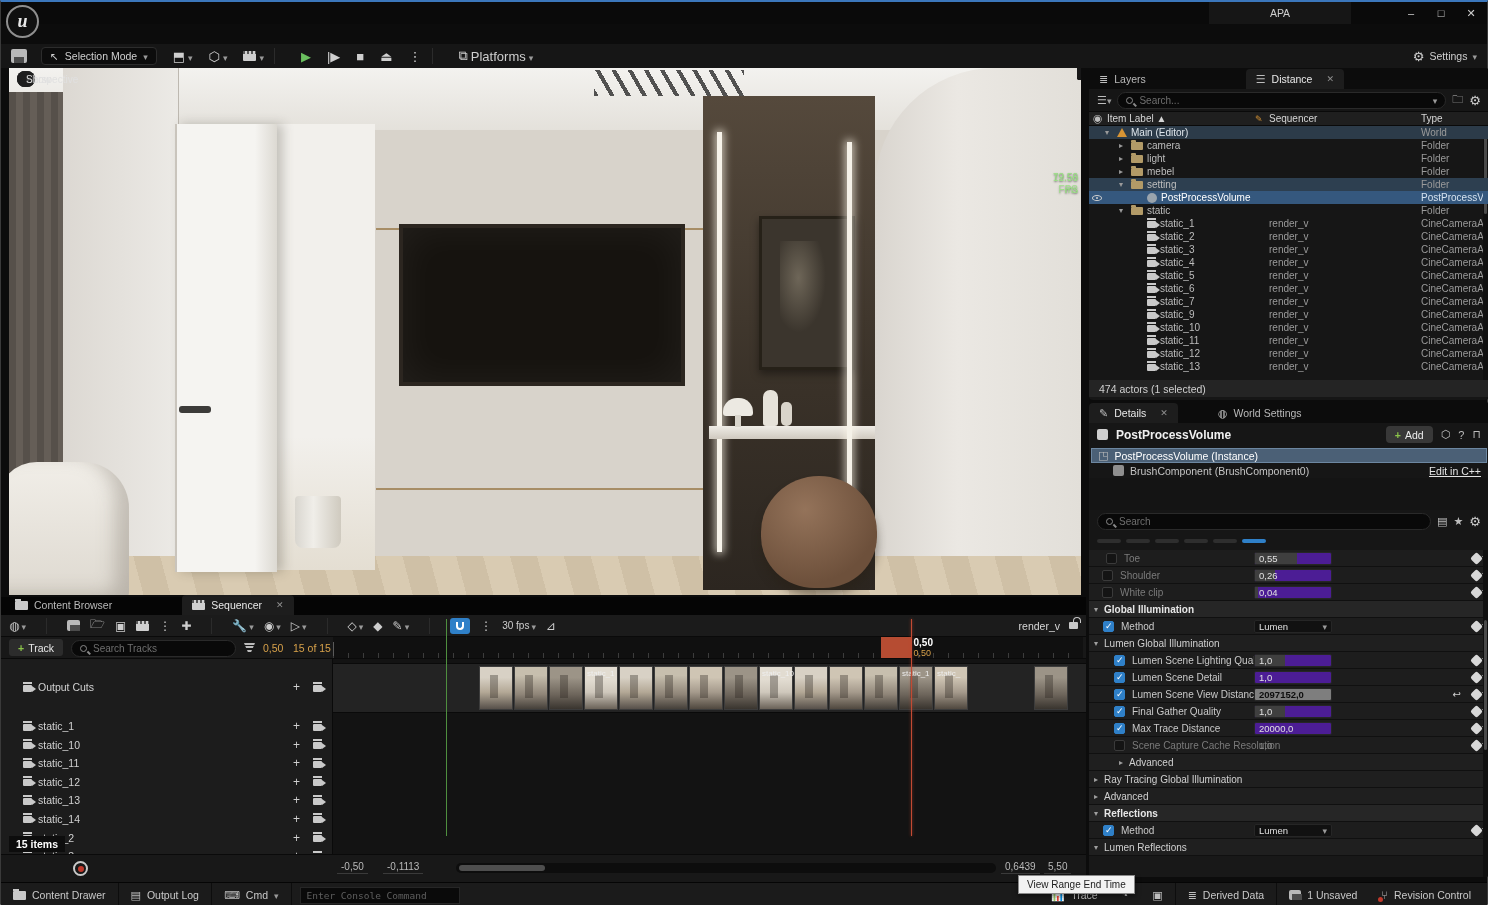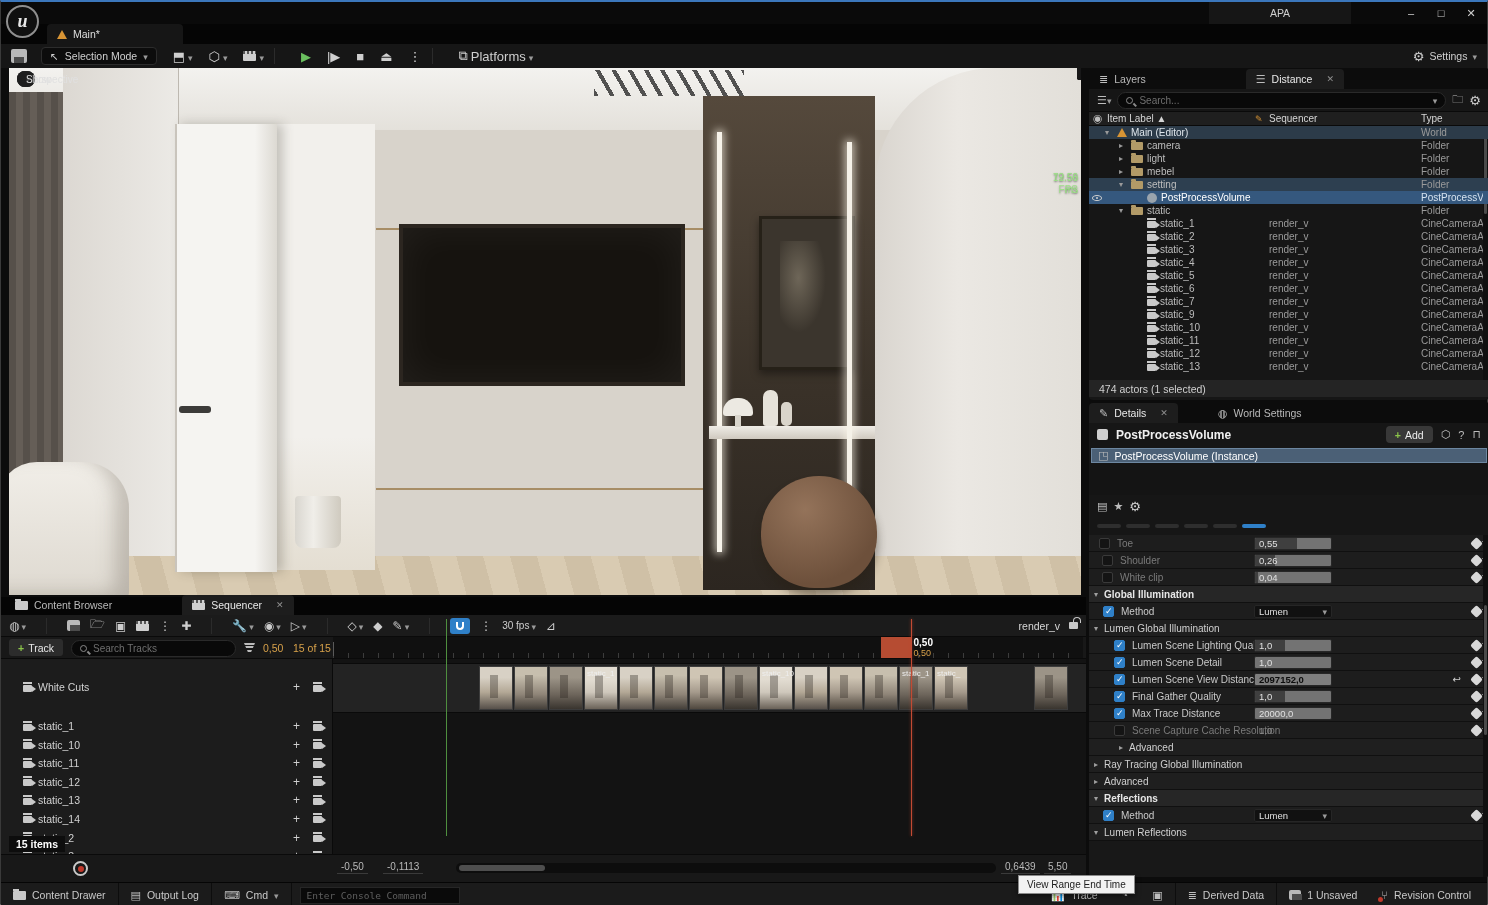--- a/index.html
+++ b/index.html
@@ -142,21 +142,21 @@
   .filters { height:18px; display:flex; gap:5px; padding:0 8px; align-items:center; }
   .fchip { background:#2e2e2e; border-radius:3px; padding:2px 12px; color:#d8d8d8; font-size:9.5px; }
   .fchip.active { background:#2f80c8; color:#fff; }
   .d-body { position:relative; height:345px; background:#181818; overflow:hidden; }
   .p-row { position:relative; height:17px; display:flex; align-items:center; border-bottom:1px solid #101010; background:#1d1d1d; }
   .cbx { width:11px; height:11px; background:#141414; border:1px solid #3a3a3a; border-radius:2px; flex:none; margin-right:7px; position:relative; }
   .p-row.on .cbx { background:#2f80c8; border-color:#2f80c8; }
   .p-row.on .cbx::after { content:"✓"; position:absolute; left:1px; top:-1px; color:#fff; font-size:9px; }
   .p-label { color:#c9c9c9; font-size:10px; white-space:nowrap; }
   .p-row.dim .p-label { color:#7a7a7a; }
-  .p-val { position:absolute; left:165px; width:78px; height:13px; background:#737373; border:1px solid #262626; border-radius:2px; overflow:hidden; display:flex; align-items:center; }
+  .p-val { position:absolute; left:165px; width:78px; height:13px; background:#4c1d95; border:1px solid #262626; border-radius:2px; overflow:hidden; display:flex; align-items:center; }
   .p-fill { position:absolute; left:0; top:0; bottom:0; background:#3f3f3f; }
   .p-text { position:relative; padding-left:4px; font-size:9.5px; color:#e0e0e0; flex:1; }
   .p-chev { display:none; position:relative; margin-right:4px; }
   .p-row.select .p-chev { display:block; }
   .p-row.select .p-val { background:#111; }
   .p-row.plain .p-val { background:transparent; border-color:transparent; }
   .p-row.plain .p-text { color:#8a8a8a; }
   .p-row.lit .p-val { background:#7e7e7e; }
   .p-row.lit .p-text { color:#0d0d0d; font-weight:bold; }
   .keyic { position:absolute; right:8px; width:9px; height:9px; background:#d8d8d8; transform:rotate(45deg); border-radius:2px; }
@@ -255,26 +255,20 @@
       </div>
     <div class="proj-badge">APA</div>
     <div class="winbtns">
       <span>–</span>
       <span>□</span>
       <span>✕</span>
     </div>
   </div>
   <div class="logo">u</div>
 
-  <div class="tabrow">
-    <div class="main-tab">
-      <span class="lvl-ico"></span>
-      <span>Main*</span>
-    </div>
-  </div>
 
   <div class="toolbar">
     <span class="tb-save"></span>
     <div class="pill">
       <span>↖</span>
       <span>Selection Mode</span>
       <span class="g-chevron"></span>
     </div>
     <span class="tb-ico">⬒<span class="g-chevron"></span></span>
     <span class="tb-ico">⬡<span class="g-chevron"></span></span>
@@ -585,38 +579,47 @@
             <span>Add</span>
           </span>
         <span class="ico-s">⬡</span>
         <span class="ico-s">?</span>
         <span class="ico-s">⊓</span>
       </div>
       <div class="d-inst">
         <span class="ico-s">◳</span>
         <span>PostProcessVolume (Instance)</span>
       </div>
+      <div class="d-comp">
+        <span class="cube-ico" style="background:#8f8f8f"></span>
+        <span>BrushComponent (BrushComponent0)</span>
+        <span class="cpp">Edit in C++</span>
+      </div>
       <div class="d-gap"></div>
       <div class="srow">
+        <div class="searchbox">
+          <span class="mag"></span>
+          <input placeholder="Search" style="">
+        </div>
         <span class="ico-s">▤</span>
         <span class="ico-s">★</span>
         <span class="gear"></span>
       </div>
       <div class="filters">
 
       <span class="fchip"></span>
           <span class="fchip"></span>
           <span class="fchip"></span>
           <span class="fchip"></span>
           <span class="fchip"></span>
           <span class="fchip active"></span>
         </div>
       <div class="d-body">
         <div>
-            <div class="p-row dim" style="padding-left: 10px;">
+            <div class="p-row dim" style="padding-left: 17px;">
           <span class="cbx"></span>
           <span class="p-label">Toe</span>
           <span class="p-val">
             <span class="p-fill" style="width: 55%;"></span>
             <span class="p-text">0,55</span>
 
           </span>
 
           <span class="keyic"></span>
         </div>
@@ -886,21 +889,21 @@
             </div>
             <div class="thumb tone4" style="margin-left: 65px;">
               <span class="tlabel"></span>
             </div>
           </div>
       </div>
       <div class="trk-col">
 
       <div class="trk-row cc">
             <span class="row-icon ri-cam"></span>
-            <span>White Cuts</span>
+            <span>Output Cuts</span>
             <span class="plus">+</span>
             <span class="camb row-icon ri-cam"></span>
           </div>
           <div class="trk-row">
             <span class="row-icon ri-cam"></span>
             <span>static_1</span>
             <span class="plus">+</span>
             <span class="camb row-icon ri-cam"></span>
           </div>
           <div class="trk-row">

